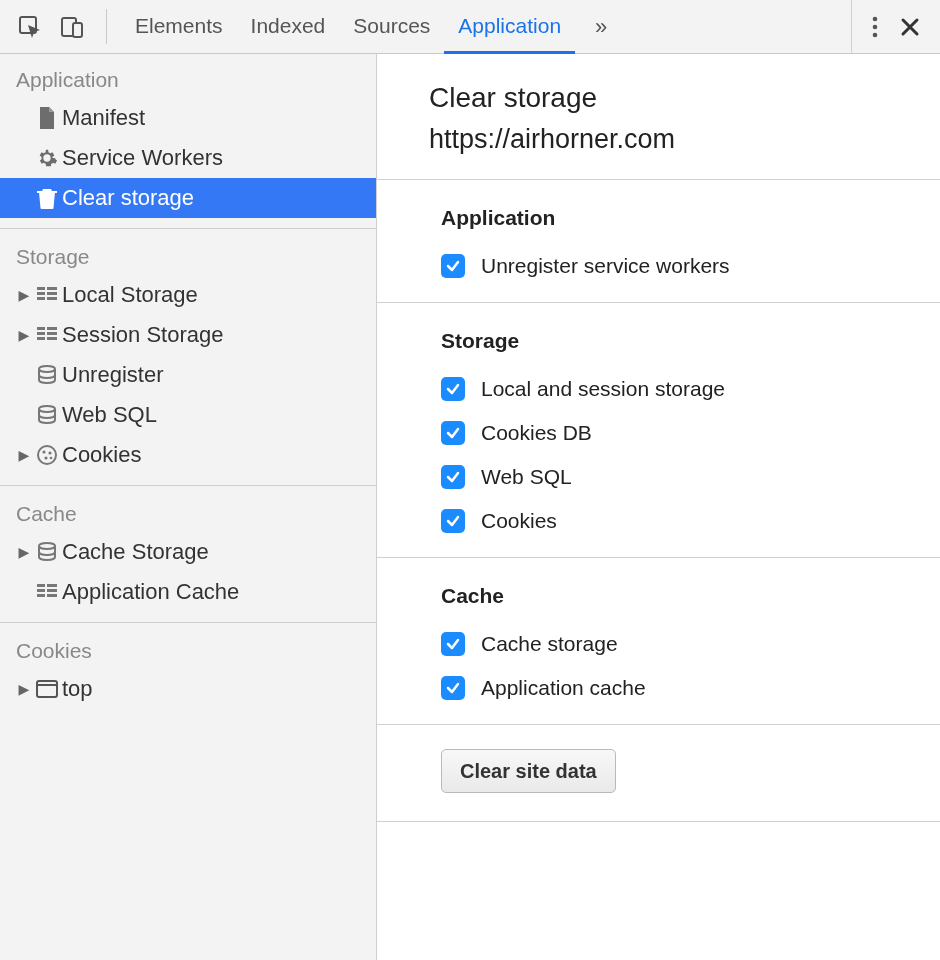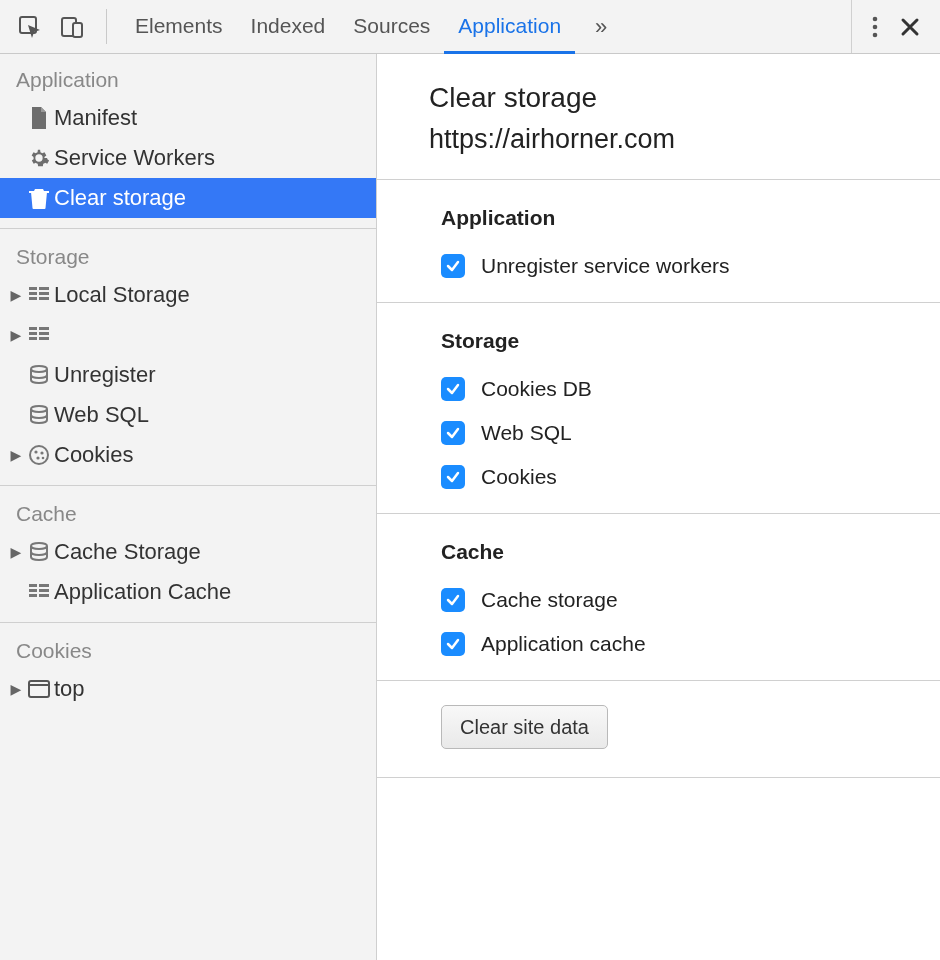--- a/index.html
+++ b/index.html
@@ -36,21 +36,21 @@
     overflow:hidden;
     font-size:22px;
   }
   .section-title {
     color:#888; font-size:21px;
     padding:14px 16px 6px 16px;
   }
   .tree-item {
     display:flex; align-items:center;
     height:40px;
-    padding-left:8px;
+    padding-left:16px;
     gap:4px;
     cursor:default;
   }
   .tree-item .disclosure { width:16px; text-align:center; color:#666; font-size:14px; }
   .tree-item.no-disclosure .disclosure { visibility:hidden; }
   .tree-item .icon { width:22px; display:flex; justify-content:center; color:#6d6d6d; }
   .tree-item.selected { background:#3478f6; color:#fff; }
   .tree-item.selected .icon { color:#fff; }
   .section-sep { height:1px; background:#cfcfcf; margin:10px 0 2px 0; }
 
@@ -61,21 +61,21 @@
   .hr { height:1px; background:#d0d0d0; }
   .group-heading { font-size:21px; font-weight:600; color:#222; padding:26px 0 14px 64px; }
   .check-row { display:flex; align-items:center; gap:16px; padding:10px 0 10px 64px; font-size:21px; color:#222; }
   .checkbox {
     width:24px; height:24px; border-radius:5px;
     background:#1a8cff;
     display:flex; align-items:center; justify-content:center;
     flex:0 0 24px;
   }
   .checkbox svg { display:block; }
-  .button-row { padding:24px 0 28px 64px; }
+  .button-row { padding:24px 0 28px 64px;font-weight:bold; }
   .btn {
     display:inline-flex; align-items:center; justify-content:center;
     height:44px; padding:0 18px;
     border:1px solid #b9b9b9; border-radius:5px;
     background:linear-gradient(#f8f8f8,#e9e9e9);
     font-size:20px; color:#333;
   }
   .group-gap { height:14px; }
   .chevron-more {
     display:flex; align-items:center; justify-content:center;
@@ -184,20 +184,21 @@
       <span class="icon">
         <svg width="20" height="16" viewBox="0 0 20 16">
             <rect x="0" y="0" width="8" height="3" fill="#777"></rect>
             <rect x="10" y="0" width="10" height="3" fill="#777"></rect>
             <rect x="0" y="5" width="8" height="3" fill="#777"></rect>
             <rect x="10" y="5" width="10" height="3" fill="#777"></rect>
             <rect x="0" y="10" width="8" height="3" fill="#777"></rect>
             <rect x="10" y="10" width="10" height="3" fill="#777"></rect>
           </svg>
       </span>
+      <span>Session Storage</span>
     </div>
     <div class="tree-item no-disclosure">
       <span class="disclosure">▶</span>
       <span class="icon">
         <svg width="20" height="20" viewBox="0 0 20 20">
             <ellipse cx="10" cy="4" rx="8" ry="3" fill="none" stroke="#777" stroke-width="2"></ellipse>
             <path d="M2 4v6c0 1.7 3.6 3 8 3s8-1.3 8-3V4" fill="none" stroke="#777" stroke-width="2"></path>
             <path d="M2 10v5c0 1.7 3.6 3 8 3s8-1.3 8-3v-5" fill="none" stroke="#777" stroke-width="2"></path>
           </svg>
       </span>
@@ -289,20 +290,28 @@
     <div class="group-gap"></div>
     <div class="hr"></div>
 
     <div class="group-heading">Storage</div>
     <div class="check-row">
       <span class="checkbox">
           <svg width="16" height="16" viewBox="0 0 16 16">
             <path d="M3 8 L7 12 L13 4" fill="none" stroke="#fff" stroke-width="2.5" stroke-linecap="round" stroke-linejoin="round"></path>
           </svg>
         </span>
+      <span>Local and session storage</span>
+    </div>
+    <div class="check-row">
+      <span class="checkbox">
+          <svg width="16" height="16" viewBox="0 0 16 16">
+            <path d="M3 8 L7 12 L13 4" fill="none" stroke="#fff" stroke-width="2.5" stroke-linecap="round" stroke-linejoin="round"></path>
+          </svg>
+        </span>
       <span>Cookies DB</span>
     </div>
     <div class="check-row">
       <span class="checkbox">
           <svg width="16" height="16" viewBox="0 0 16 16">
             <path d="M3 8 L7 12 L13 4" fill="none" stroke="#fff" stroke-width="2.5" stroke-linecap="round" stroke-linejoin="round"></path>
           </svg>
         </span>
       <span>Web SQL</span>
     </div>

